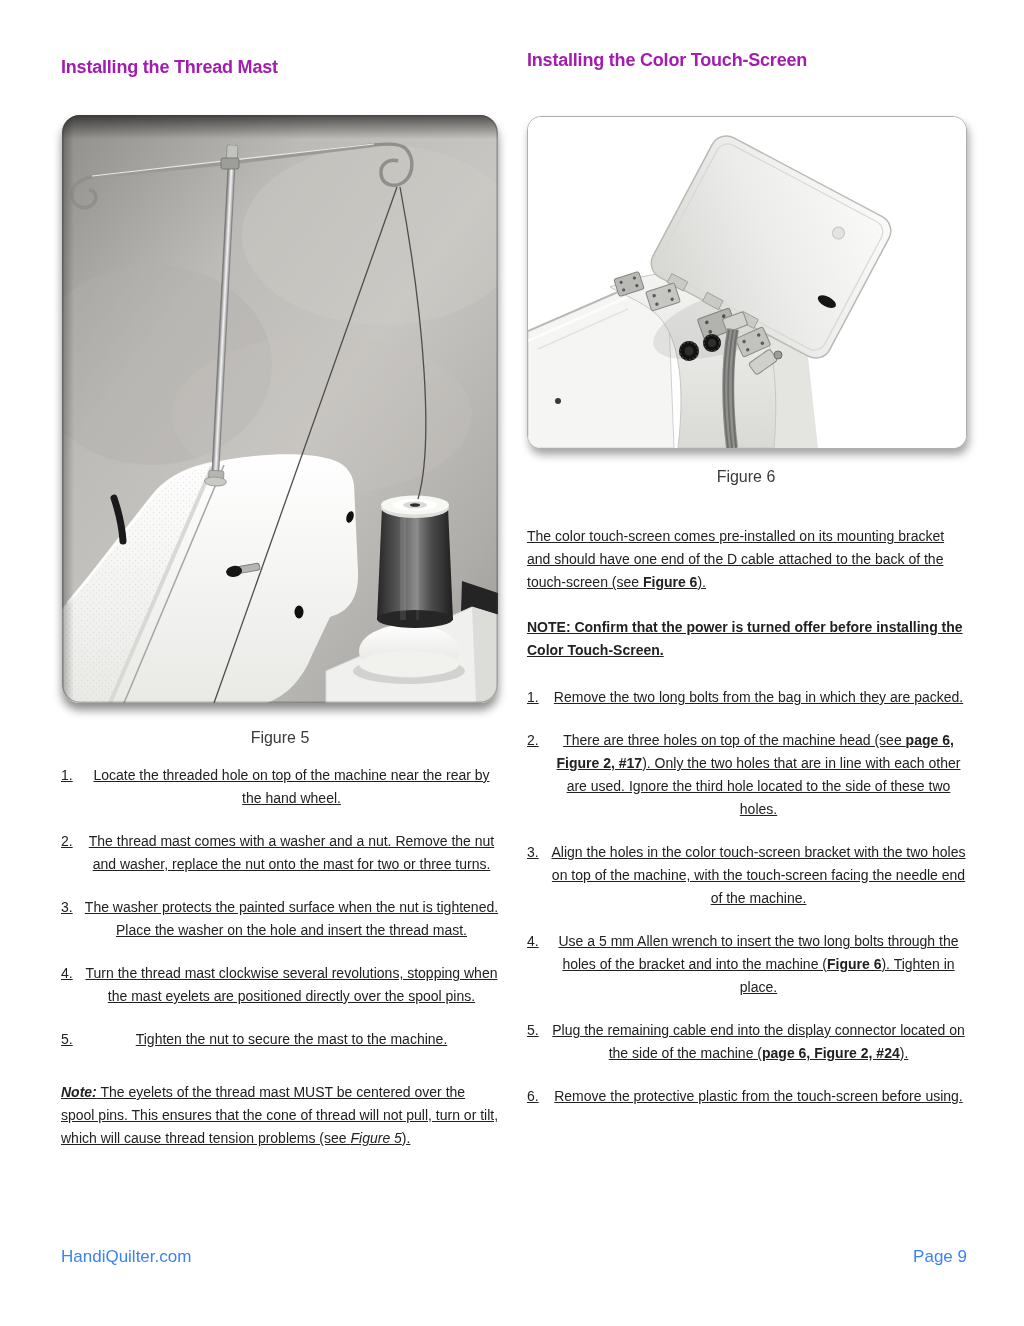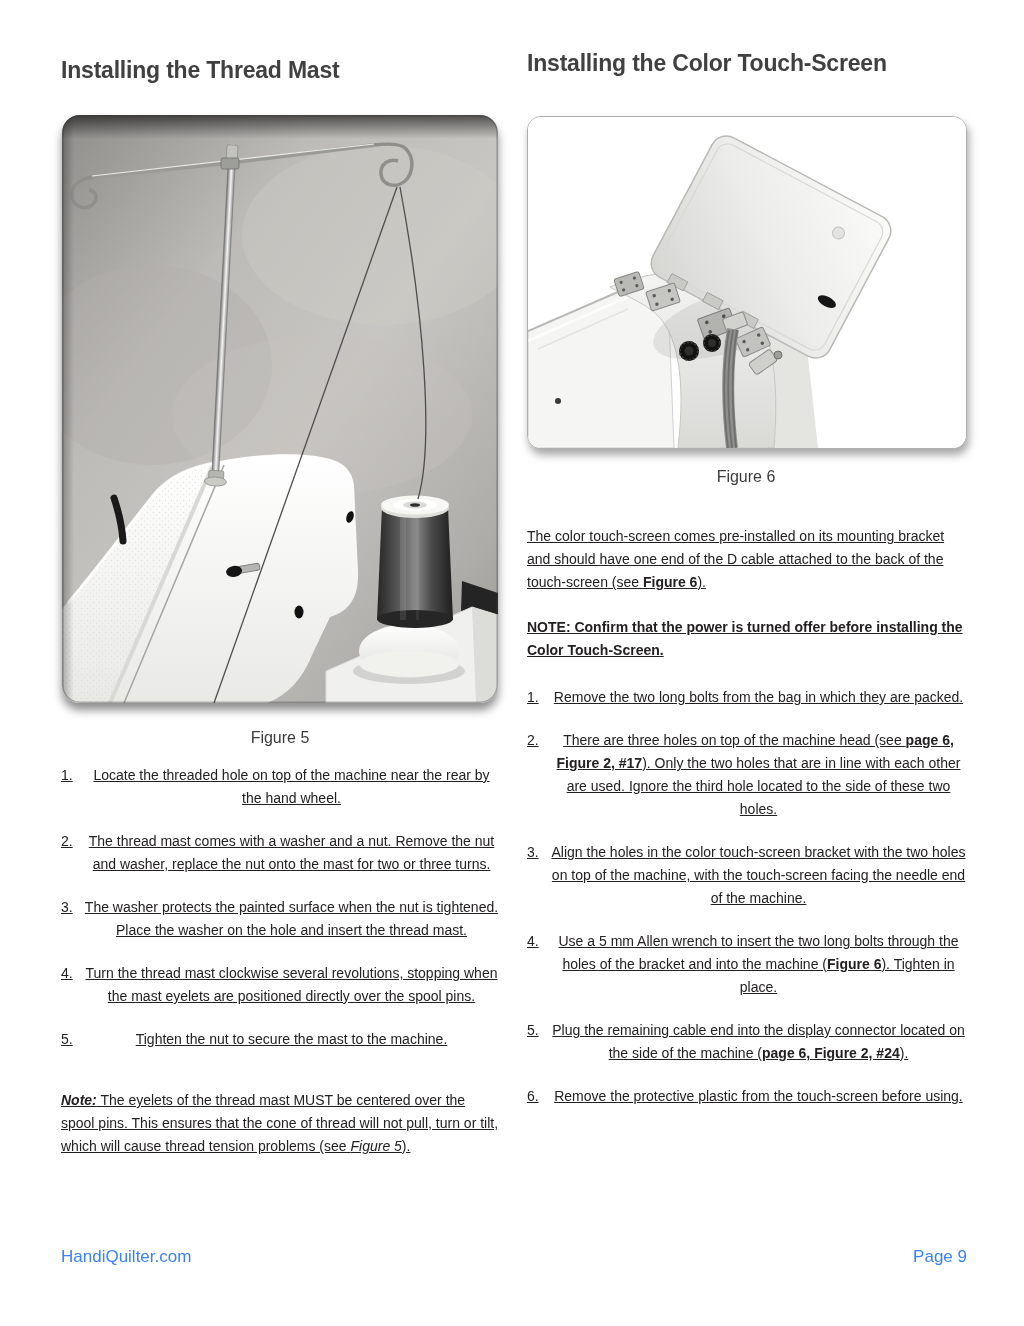--- a/index.html
+++ b/index.html
@@ -2,38 +2,38 @@
 <html><head>
 <meta charset="utf-8">
 <style>
   html,body{margin:0;padding:0;}
   body{
     width:1024px;height:1326px;position:relative;background:#ffffff;
     font-family:"Liberation Sans", sans-serif;color:#232021;
     -webkit-font-smoothing:antialiased;overflow:hidden;
   }
   .abs{position:absolute;}
-  h1{font-size:23px;font-weight:700;margin:0;letter-spacing:-0.2px;color:#404040;}
+  h1{font-size:18px;font-weight:700;margin:0;letter-spacing:-0.2px;color:#a21caf;}
   .photo{overflow:hidden;background:#fff;}
   .photo5{left:62px;top:115px;width:436px;height:588px;border-radius:18px;
           box-shadow:0 7px 10px rgba(0,0,0,.45);}
   .photo6{left:527px;top:116px;width:438px;height:331px;border-radius:14px;
           border:1px solid #aeaeab;box-shadow:2px 6px 8px rgba(0,0,0,.35);}
   .caption{text-align:center;font-size:16px;color:#3c3a3a;}
   .cap5{left:62px;top:729px;width:436px;}
   .cap6{left:527px;top:468px;width:438px;}
   .textcol{font-size:14px;line-height:23px;text-decoration:underline;}
   .leftsteps{left:61px;top:764px;width:440px;}
   .righttext{left:527px;top:525px;width:442px;}
   .step{display:flex;margin:0 0 20px 0;}
   .step:last-child{margin-bottom:0;}
   .step .num{flex:none;width:21px;}
   .step .body{flex:1;text-align:center;}
   .para{margin:0;}
-  .note-para{margin-top:38px;}
+  .note-para{margin-top:30px;}
   .bold-note{margin-top:22px;}
   .steps-block{margin-top:24px;}
   .b{font-weight:700;}
   .i{font-style:italic;}
   .footer{font-size:17px;color:#3b82f6;}
   .footer-left{left:61px;top:1247px;}
   .footer-right{right:57px;top:1247px;}
   svg{display:block;}
 </style>
 </head>

